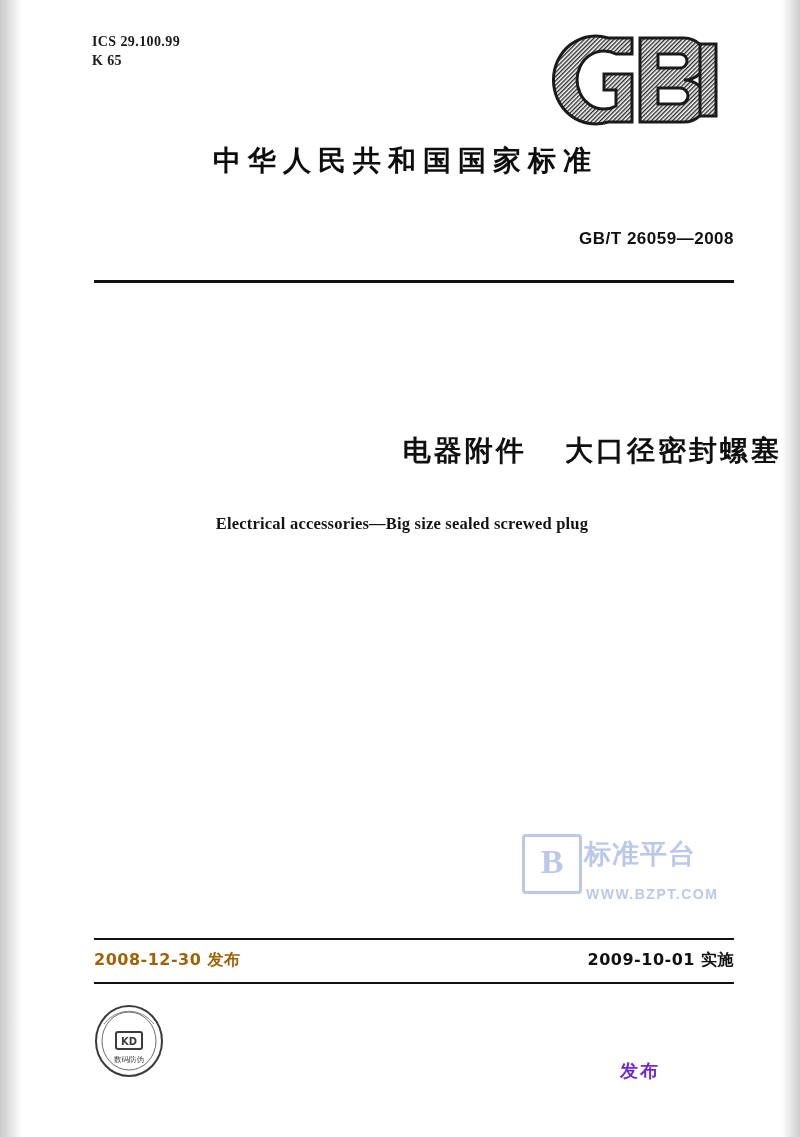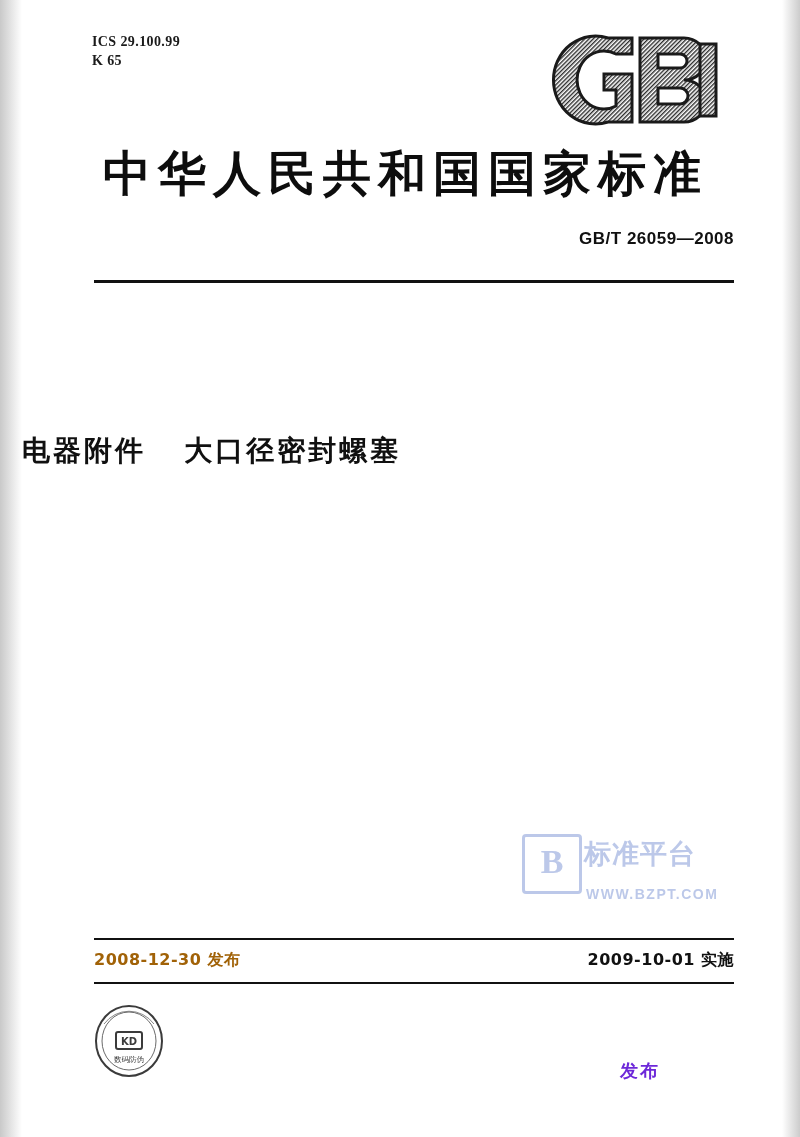--- a/index.html
+++ b/index.html
@@ -70,21 +70,21 @@
 
   
   .nat-title {
     position: absolute;
     left: 0;
     right: 0;
     top: 128px;
     text-align: center;
     font-family: "DejaVu Sans", sans-serif;
     font-weight: bold;
-    font-size: 48px;
+    font-size: 28px;
     letter-spacing: 7px;
     color: #0d0d0d;
     text-indent: 7px;
   }
 
   
   .std-no {
     position: absolute;
     right: 48px;
     top: 215px;
@@ -103,21 +103,21 @@
     top: 266px;
     height: 3px;
     background: #111;
   }
 
   
   .title-cn {
     position: absolute;
     left: 0; right: 0;
     top: 418px;
-    text-align: left;
+    text-align: right;
     font-family: "DejaVu Sans", sans-serif;
     font-weight: bold;
     font-size: 28px;
     letter-spacing: 3px;
     color: #101010;
     white-space: pre;
   }
   .title-en {
     position: absolute;
     left: 0; right: 0;
@@ -283,20 +283,21 @@
       </svg>
     </div>
 
     <div class="nat-title">中华人民共和国国家标准</div>
 
     <div class="std-no">GB/T 26059—2008</div>
 
     <div class="hr-top"></div>
 
     <div class="title-cn">电器附件   大口径密封螺塞</div>
+    <div class="title-en">Electrical accessories—Big size sealed screwed plug</div>
 
     <div class="watermark">
       <div class="wm-badge">B</div>
       <div class="wm-text">标准平台</div>
       <div class="wm-url">WWW.BZPT.COM</div>
     </div>
 
     <div class="hr-bottom"></div>
     <div class="date-issue">2008-12-30 发布</div>
     <div class="date-impl">2009-10-01 实施</div>

